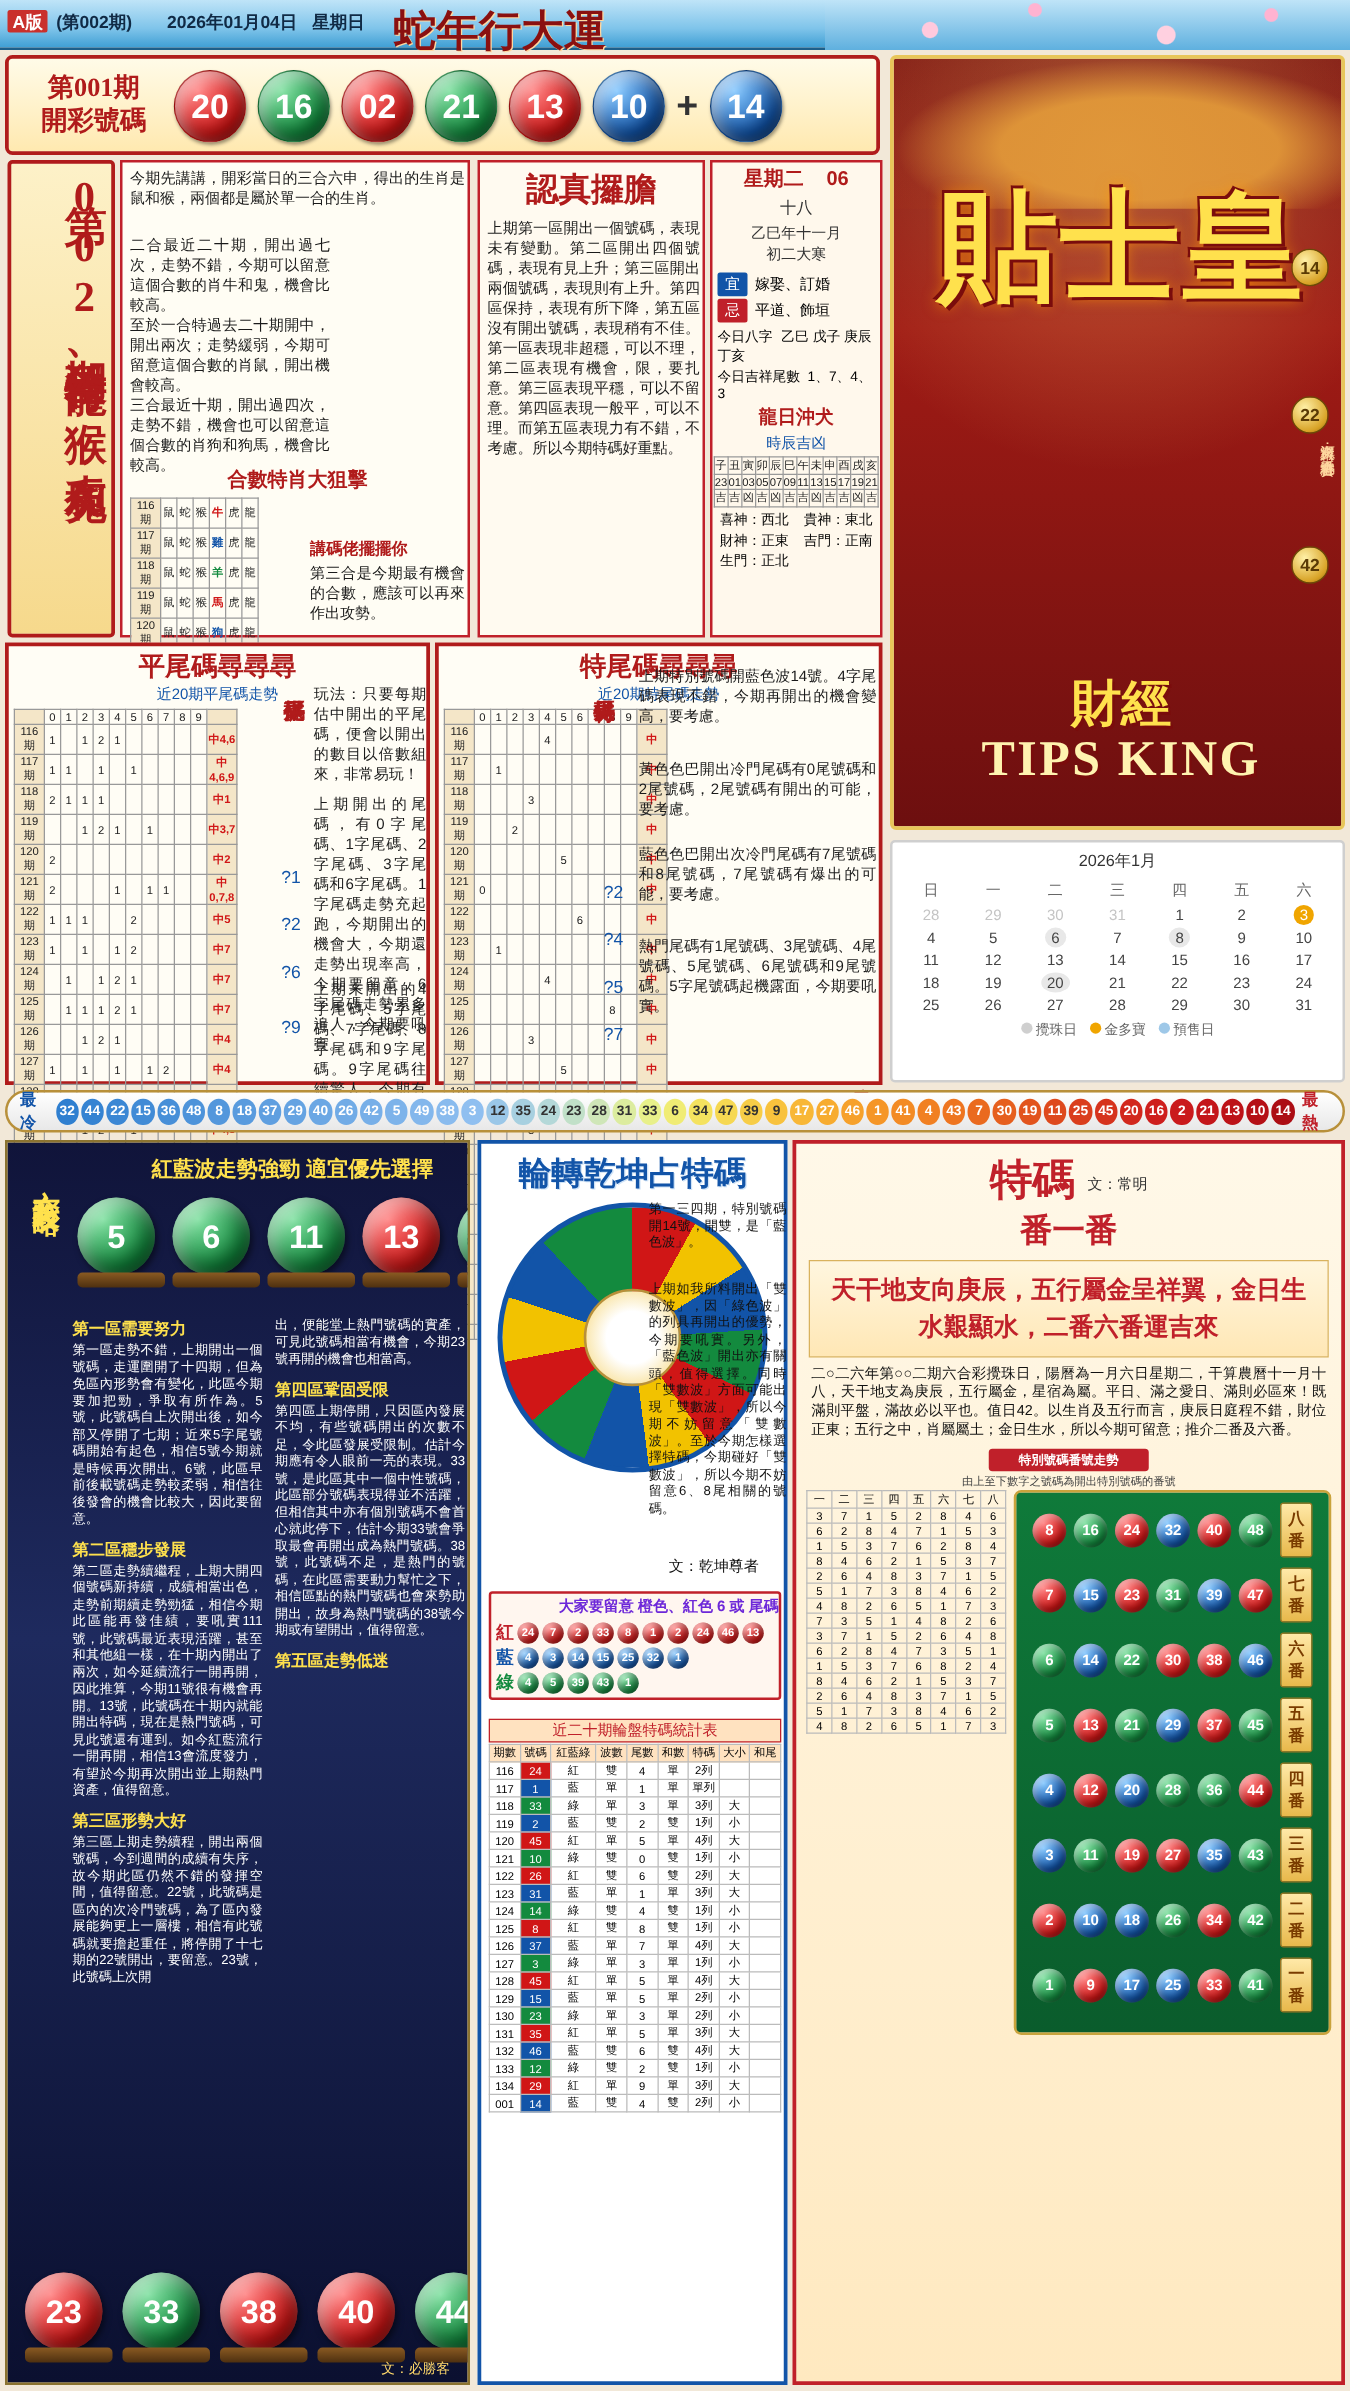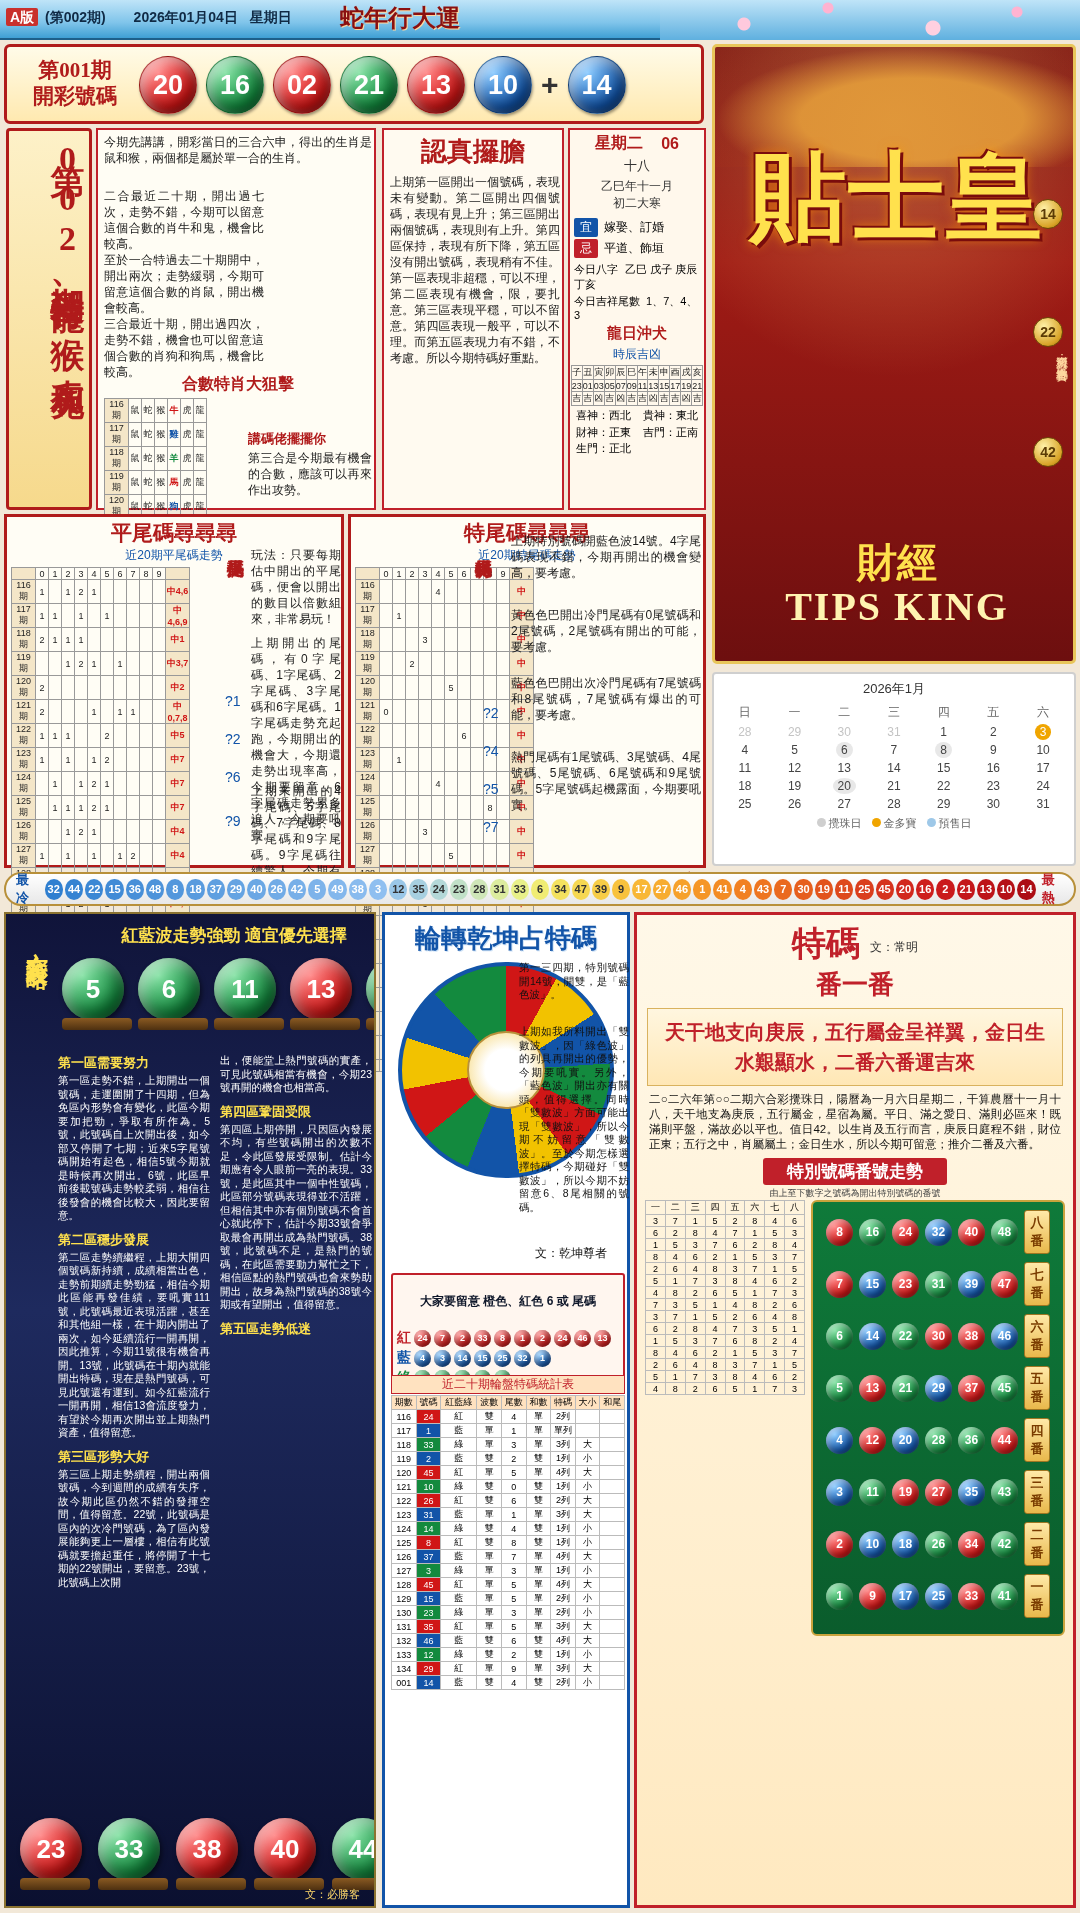--- a/index.html
+++ b/index.html
@@ -13,21 +13,21 @@
   
   .top-bar{
     position:absolute; left:0; top:0; width:1080px; height:40px;
     background:linear-gradient(180deg,#bfe4f8 0%,#7fc4ea 60%,#3f9fd4 100%);
     border-bottom:2px solid #1d5f8a;
   }
   .top-left{position:absolute; left:6px; top:9px; font-size:14px; color:#102a45; font-weight:bold;}
   .top-left .ver{background:#c9302c;color:#fff;padding:1px 4px;border-radius:2px;margin-right:3px;}
   .top-title{
     position:absolute; left:270px; top:2px; width:260px; text-align:center;
-    font-family:"Liberation Serif",serif; font-weight:bold; font-size:24px;
+    font-family:"Liberation Serif",serif; font-weight:bold; font-size:34px;
     color:#8a1010; text-shadow:1px 1px 0 #ffd7a0;
   }
   .sakura{position:absolute; right:0; top:0; width:420px; height:40px;
     background:radial-gradient(circle at 20% 60%, #ffc9dd 0 6px, transparent 7px),
                radial-gradient(circle at 40% 20%, #ffb3d1 0 5px, transparent 6px),
                radial-gradient(circle at 65% 70%, #ffd0e0 0 7px, transparent 8px),
                radial-gradient(circle at 85% 30%, #ffb3d1 0 5px, transparent 6px),
                linear-gradient(180deg,#bfe4f8,#5fb0df);}
   
   .draw-row{
@@ -1313,21 +1313,21 @@
 <div class="bm">
   <div class="bm-title">輪轉乾坤占特碼</div>
   <div style="display:flex;">
     <div class="wheel"></div>
   </div>
   <div style="position:absolute; left:134px; top:46px; width:110px; font-size:10.5px; line-height:13.5px; color:#111; text-align:justify;">第一三四期，特別號碼開14號，開雙，是「藍色波」。</div>
   <div style="position:absolute; left:134px; top:110px; width:110px; font-size:10.5px; line-height:13.5px; color:#111; text-align:justify;">上期如我所料開出「雙數波」，因「綠色波」的列具再開出的優勢，今期要吼實。另外，「藍色波」開出亦有關頭，值得選擇。同時「雙數波」方面可能出現「雙數波」，所以今期不妨留意「雙數波」。至於今期怎樣選擇特碼，今期碰好「雙數波」，所以今期不妨留意6、8尾相關的號碼。</div>
   <div style="position:absolute; left:150px; top:330px; font-size:12px; color:#111;">文：乾坤尊者</div>
 
   <div style="position:absolute; left:6px; top:358px; width:234px; border:2px solid #c0202a; border-radius:3px; background:#fff6ef;">
-    <div style="text-align:center; font-size:12px; font-weight:bold; color:#0f172a; padding:18px 0;">大家要留意 橙色、紅色 6 或 尾碼</div>
+    <div style="text-align:right; font-size:12px; font-weight:bold; color:#6d28d9; padding:2px 0;">大家要留意 橙色、紅色 6 或 尾碼</div>
     <div style="display:flex; align-items:center; gap:3px; padding:1px 4px;">
       <span style="color:#c0202a;font-weight:bold;font-size:14px;">紅</span>
       <span class="felt-ball b-red" style="width:17px;height:17px;font-size:9px">24</span>
       <span class="felt-ball b-red" style="width:17px;height:17px;font-size:9px">7</span>
       <span class="felt-ball b-red" style="width:17px;height:17px;font-size:9px">2</span>
       <span class="felt-ball b-red" style="width:17px;height:17px;font-size:9px">33</span>
       <span class="felt-ball b-red" style="width:17px;height:17px;font-size:9px">8</span>
       <span class="felt-ball b-red" style="width:17px;height:17px;font-size:9px">1</span>
       <span class="felt-ball b-red" style="width:17px;height:17px;font-size:9px">2</span>
       <span class="felt-ball b-red" style="width:17px;height:17px;font-size:9px">24</span>
@@ -1595,21 +1595,21 @@
 <div class="br">
   <div style="display:flex;align-items:center;justify-content:center;gap:10px;">
     <div class="br-title">特碼</div>
     <div style="font-size:12px;color:#333;margin-top:12px;">文：常明</div>
   </div>
   <div class="br-sub">番一番</div>
   <div class="poem">天干地支向庚辰，五行屬金呈祥翼，金日生水艱顯水，二番六番運吉來</div>
   <div style="margin:4px 12px; font-size:11.5px; line-height:15px; color:#111; text-align:justify;">二○二六年第○○二期六合彩攪珠日，陽曆為一月六日星期二，干算農曆十一月十八，天干地支為庚辰，五行屬金，星宿為屬。平日、滿之愛日、滿則必區來！既滿則平盤，滿故必以平也。值日42。以生肖及五行而言，庚辰日庭程不錯，財位正東；五行之中，肖屬屬土；金日生水，所以今期可留意；推介二番及六番。</div>
 
   <div style="margin:6px 10px 0; text-align:center;">
-    <div style="display:inline-block;background:#c0202a;color:#fff;font-size:17px;font-weight:bold;padding:2px 24px;border-radius:3px;">特別號碼番號走勢</div>
+    <div style="display:inline-block;background:#c0202a;color:#fff;font-size:10px;font-weight:bold;padding:2px 24px;border-radius:3px;">特別號碼番號走勢</div>
     <div style="font-size:9px;color:#444;margin-top:2px;">由上至下數字之號碼為開出特別號碼的番號</div>
   </div>
 
   <div style="display:flex; gap:6px; padding:0 8px;">
     <div style="flex:0 0 160px;">
       <table class="wlist" style="width:100%;">
         <tbody>
             <tr>
               <td>一</td>
               <td>二</td>

